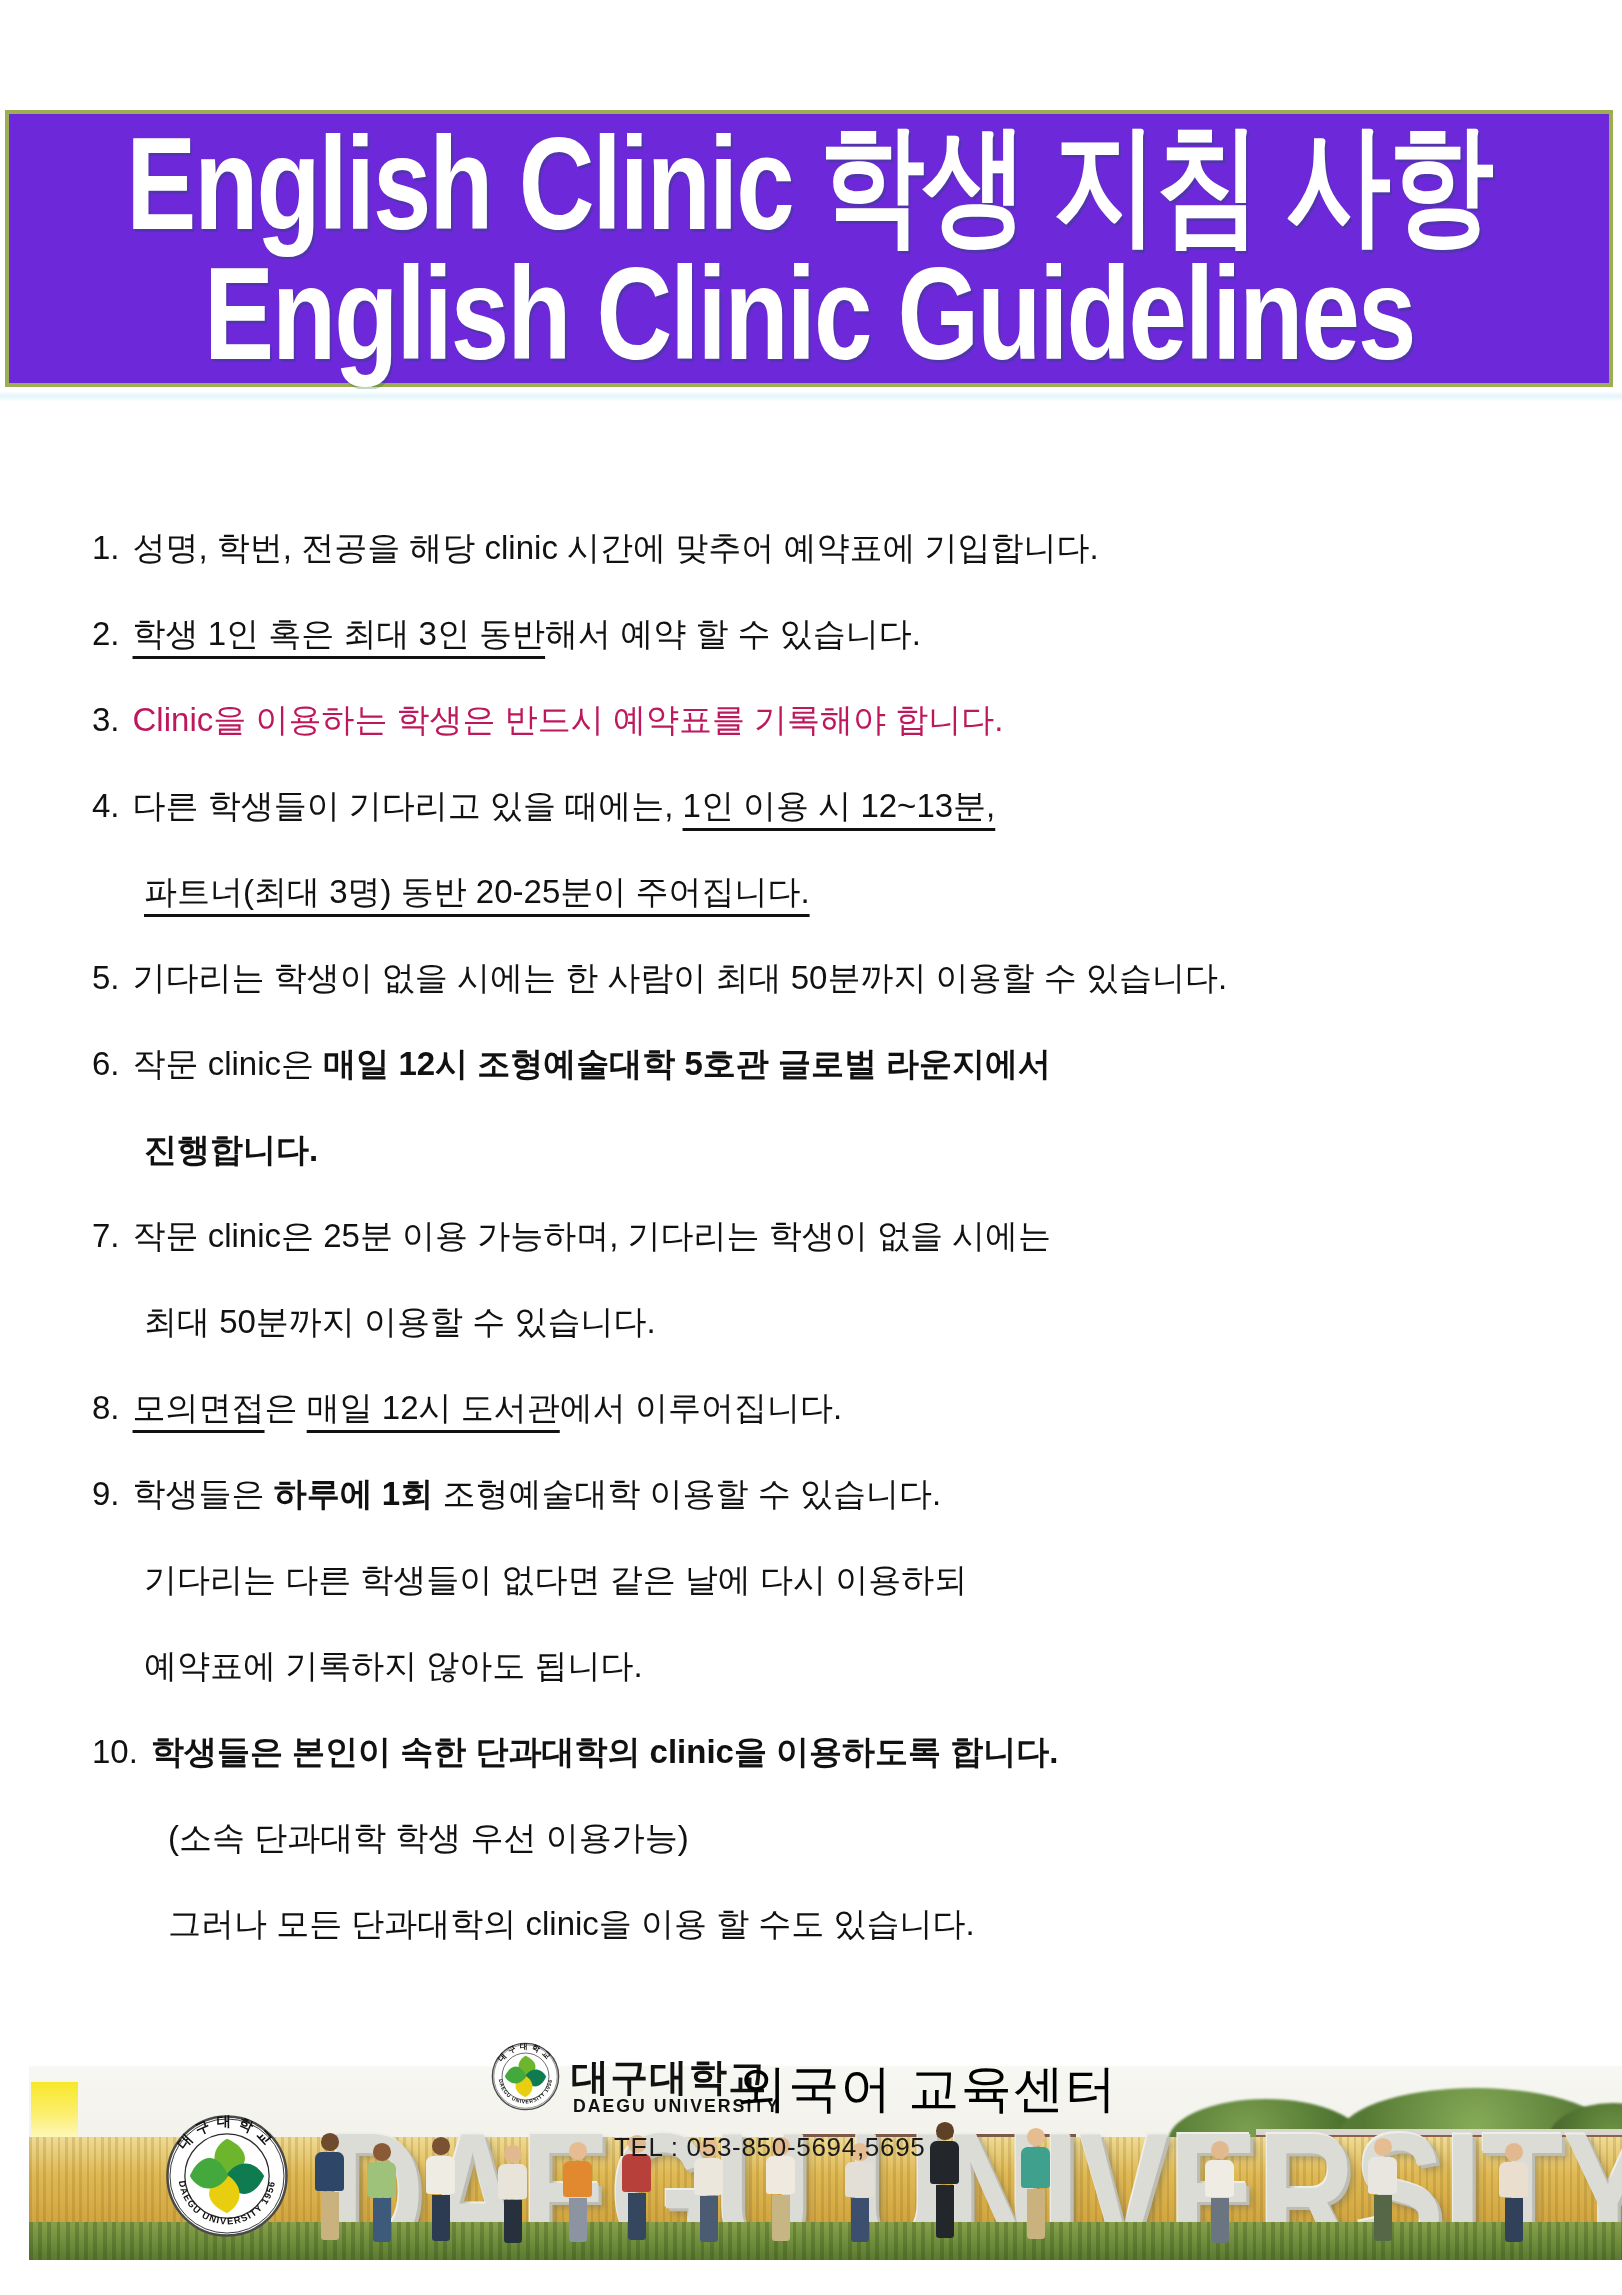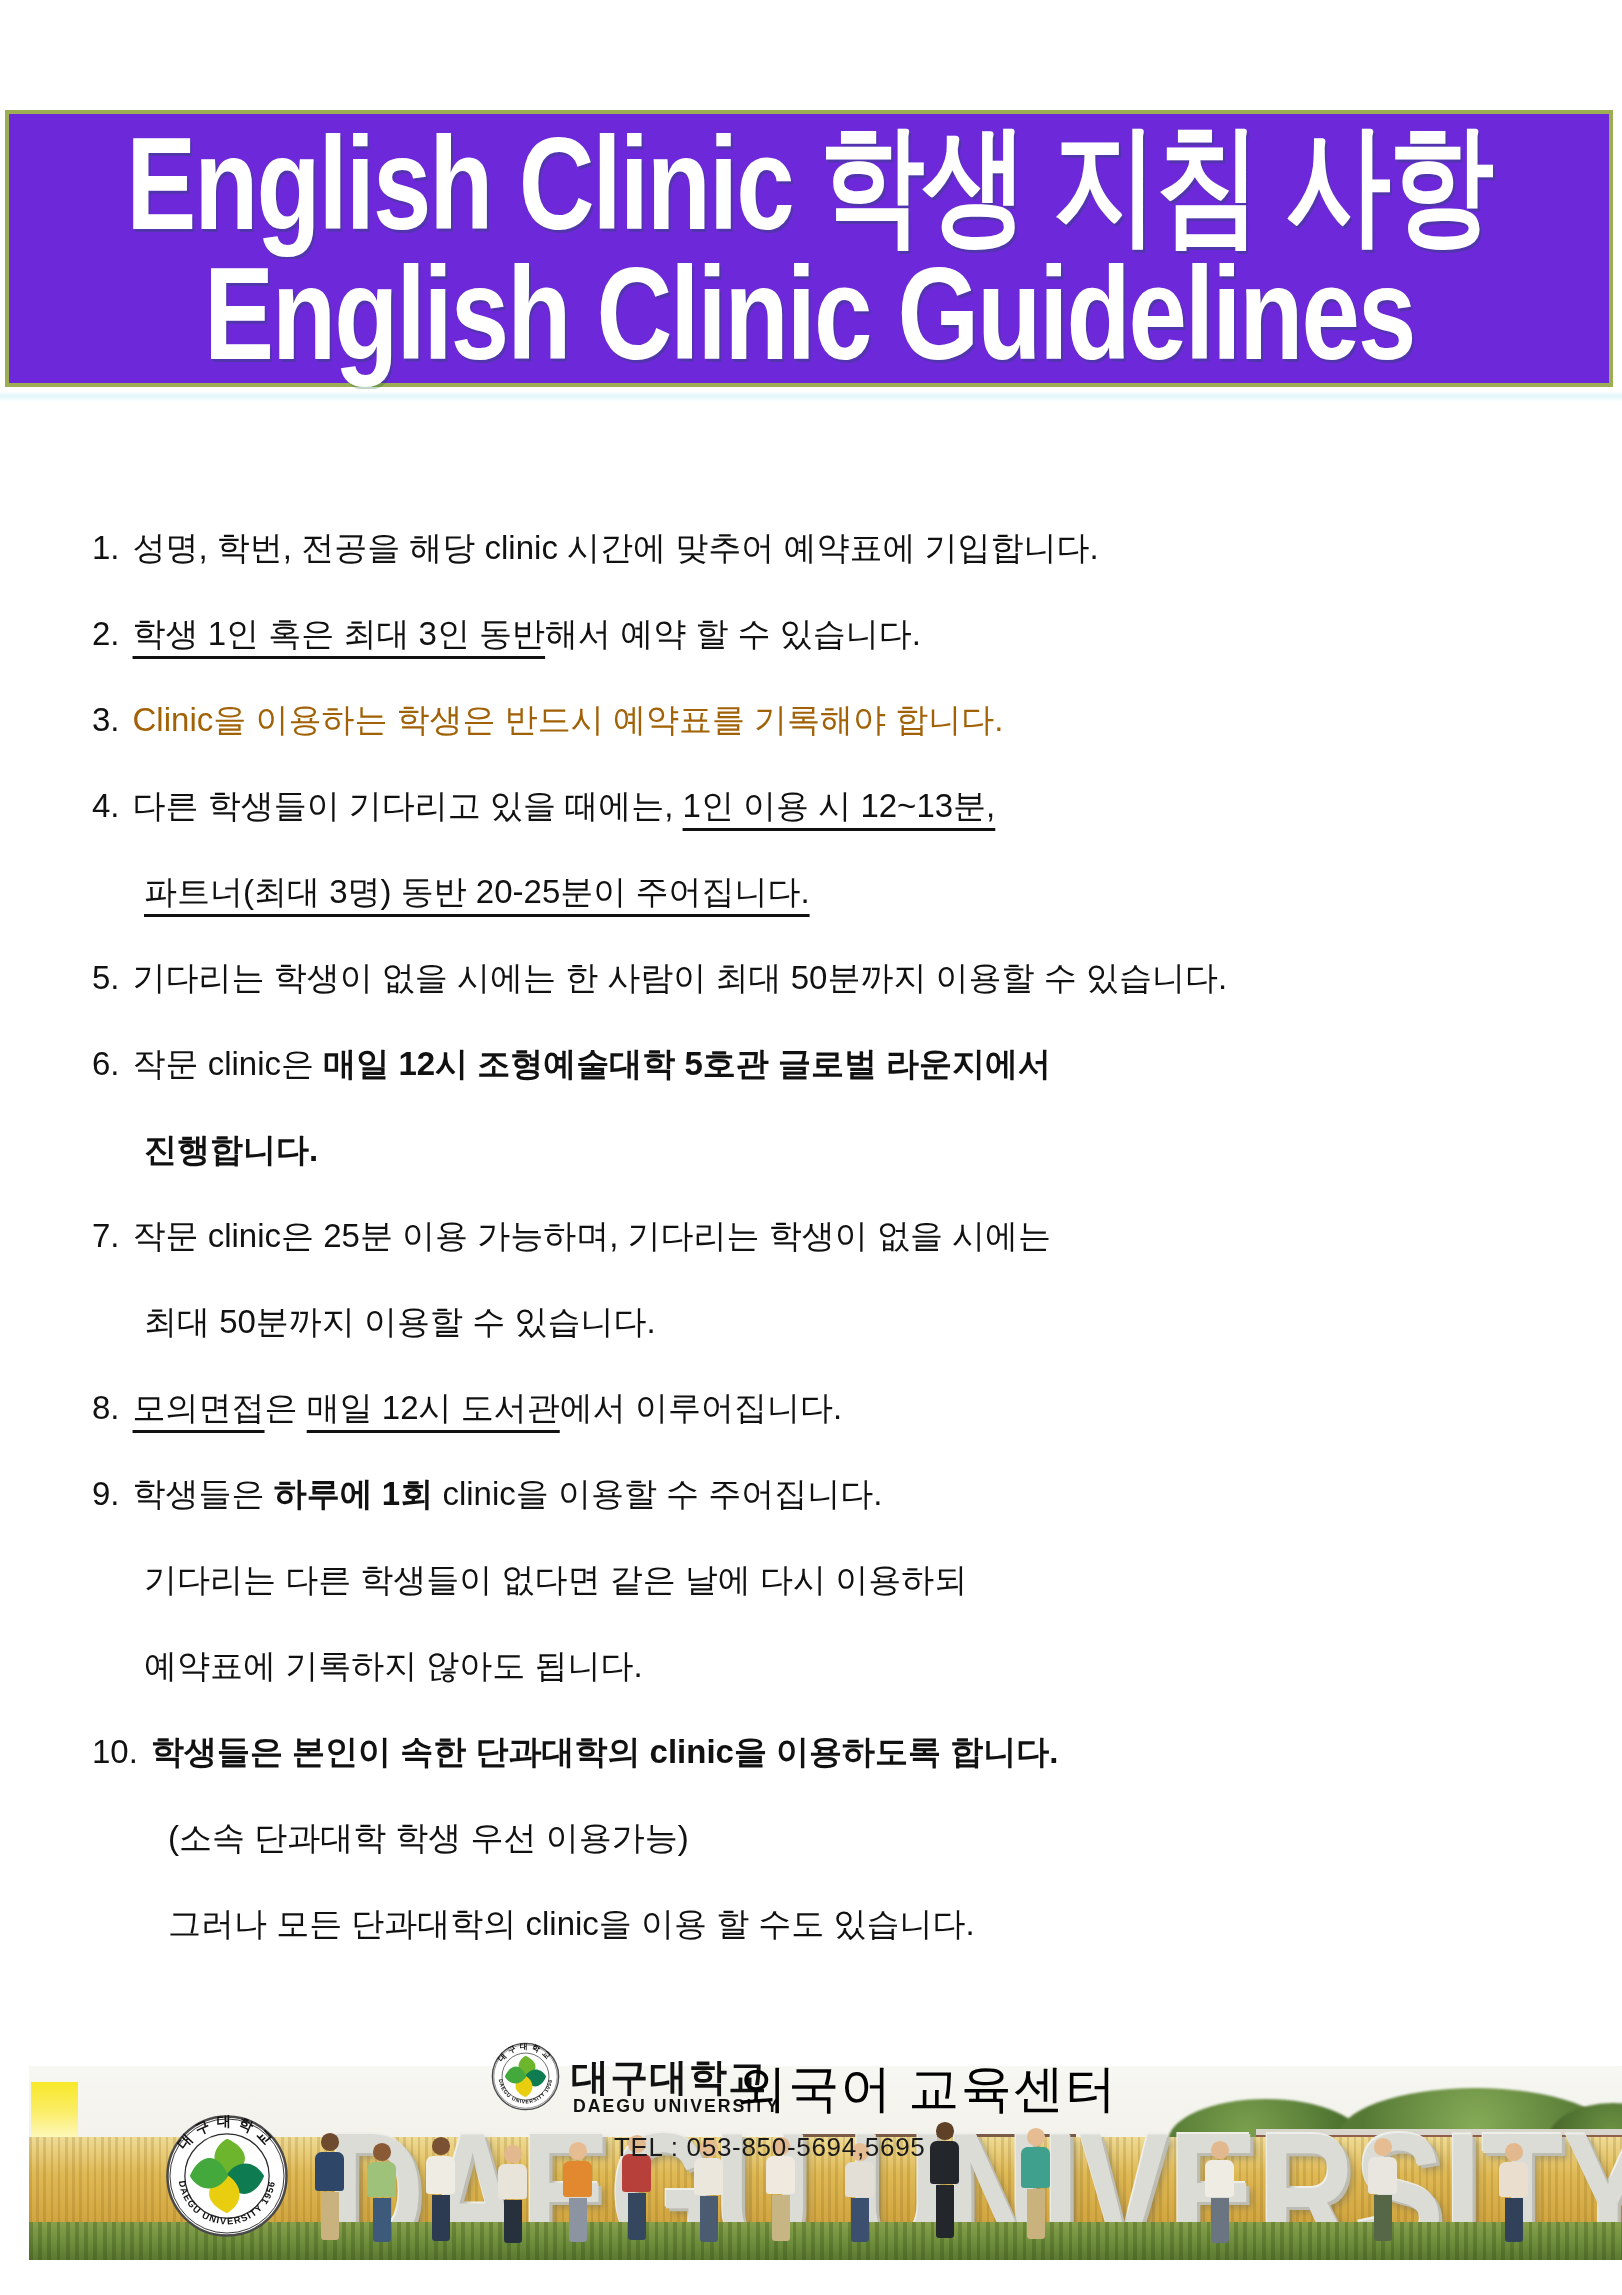--- a/index.html
+++ b/index.html
@@ -103,30 +103,30 @@
 
   <div class="banner" style="background: #6d28d9; border-color: rgb(156, 173, 83);">
     <div class="banner-line" style="color: rgb(255, 255, 255);">English Clinic 학생 지침 사항</div>
     <div class="banner-line" style="color: rgb(255, 255, 255);">English Clinic Guidelines</div>
   </div>
   <div class="banner-underline-artifact"></div>
 
   <div class="guidelines" style="color: rgb(17, 17, 17);">
       <div class="g-line ind-0"><span class="g-num">1.</span><span>성명, 학번, 전공을 해당 clinic 시간에 맞추어 예약표에 기입합니다.</span></div>
       <div class="g-line ind-0"><span class="g-num">2.</span><span class="seg-u">학생 1인 혹은 최대 3인 동반</span><span>해서 예약 할 수 있습니다.</span></div>
-      <div class="g-line ind-0"><span class="g-num">3.</span><span style="color: #a16207; text-align: right;">Clinic을 이용하는 학생은 반드시 예약표를 기록해야 합니다.</span></div>
+      <div class="g-line ind-0"><span class="g-num">3.</span><span style="color: #be185d; text-align: right;">Clinic을 이용하는 학생은 반드시 예약표를 기록해야 합니다.</span></div>
       <div class="g-line ind-0"><span class="g-num">4.</span><span>다른 학생들이 기다리고 있을 때에는, </span><span class="seg-u">1인 이용 시 12~13분,</span></div>
       <div class="g-line ind-1"><span class="seg-u">파트너(최대 3명) 동반 20-25분이 주어집니다.</span></div>
       <div class="g-line ind-0"><span class="g-num">5.</span><span>기다리는 학생이 없을 시에는 한 사람이 최대 50분까지 이용할 수 있습니다.</span></div>
       <div class="g-line ind-0"><span class="g-num">6.</span><span>작문 clinic은 </span><span class="seg-b">매일 12시  조형예술대학 5호관 글로벌 라운지에서</span></div>
       <div class="g-line ind-1"><span class="seg-b">진행합니다.</span></div>
       <div class="g-line ind-0"><span class="g-num">7.</span><span>작문 clinic은 25분 이용 가능하며, 기다리는 학생이 없을 시에는</span></div>
       <div class="g-line ind-1"><span>최대 50분까지 이용할 수 있습니다.</span></div>
       <div class="g-line ind-0"><span class="g-num">8.</span><span class="seg-u">모의면접</span><span>은 </span><span class="seg-u">매일 12시 도서관</span><span>에서 이루어집니다.</span></div>
-      <div class="g-line ind-0"><span class="g-num">9.</span><span>학생들은 </span><span class="seg-b">하루에 1회</span><span> clinic을 이용할 수 주어집니다.</span></div>
+      <div class="g-line ind-0"><span class="g-num">9.</span><span>학생들은 </span><span class="seg-b">하루에 1회</span><span> 조형예술대학 이용할 수 있습니다.</span></div>
       <div class="g-line ind-1"><span>기다리는 다른 학생들이 없다면 같은 날에 다시 이용하되</span></div>
       <div class="g-line ind-1"><span>예약표에 기록하지 않아도 됩니다.</span></div>
       <div class="g-line ind-0"><span class="g-num">10.</span><span class="seg-b">학생들은 본인이 속한 단과대학의 clinic을 이용하도록 합니다.</span></div>
       <div class="g-line ind-2"><span>(소속 단과대학 학생 우선 이용가능)</span></div>
       <div class="g-line ind-2"><span>그러나 모든 단과대학의 clinic을 이용 할 수도 있습니다.</span></div>
     </div>
 
   <div class="photo">
     <div class="tree" style="left:1139px;top:33px;width:196px;height:85px;background:radial-gradient(circle at 40% 40%,#7ba04e,#4e7330 75%);"></div>
     <div class="tree" style="left:1309px;top:22px;width:275px;height:98px;background:radial-gradient(circle at 50% 40%,#86ab57,#567a35 75%);"></div>

